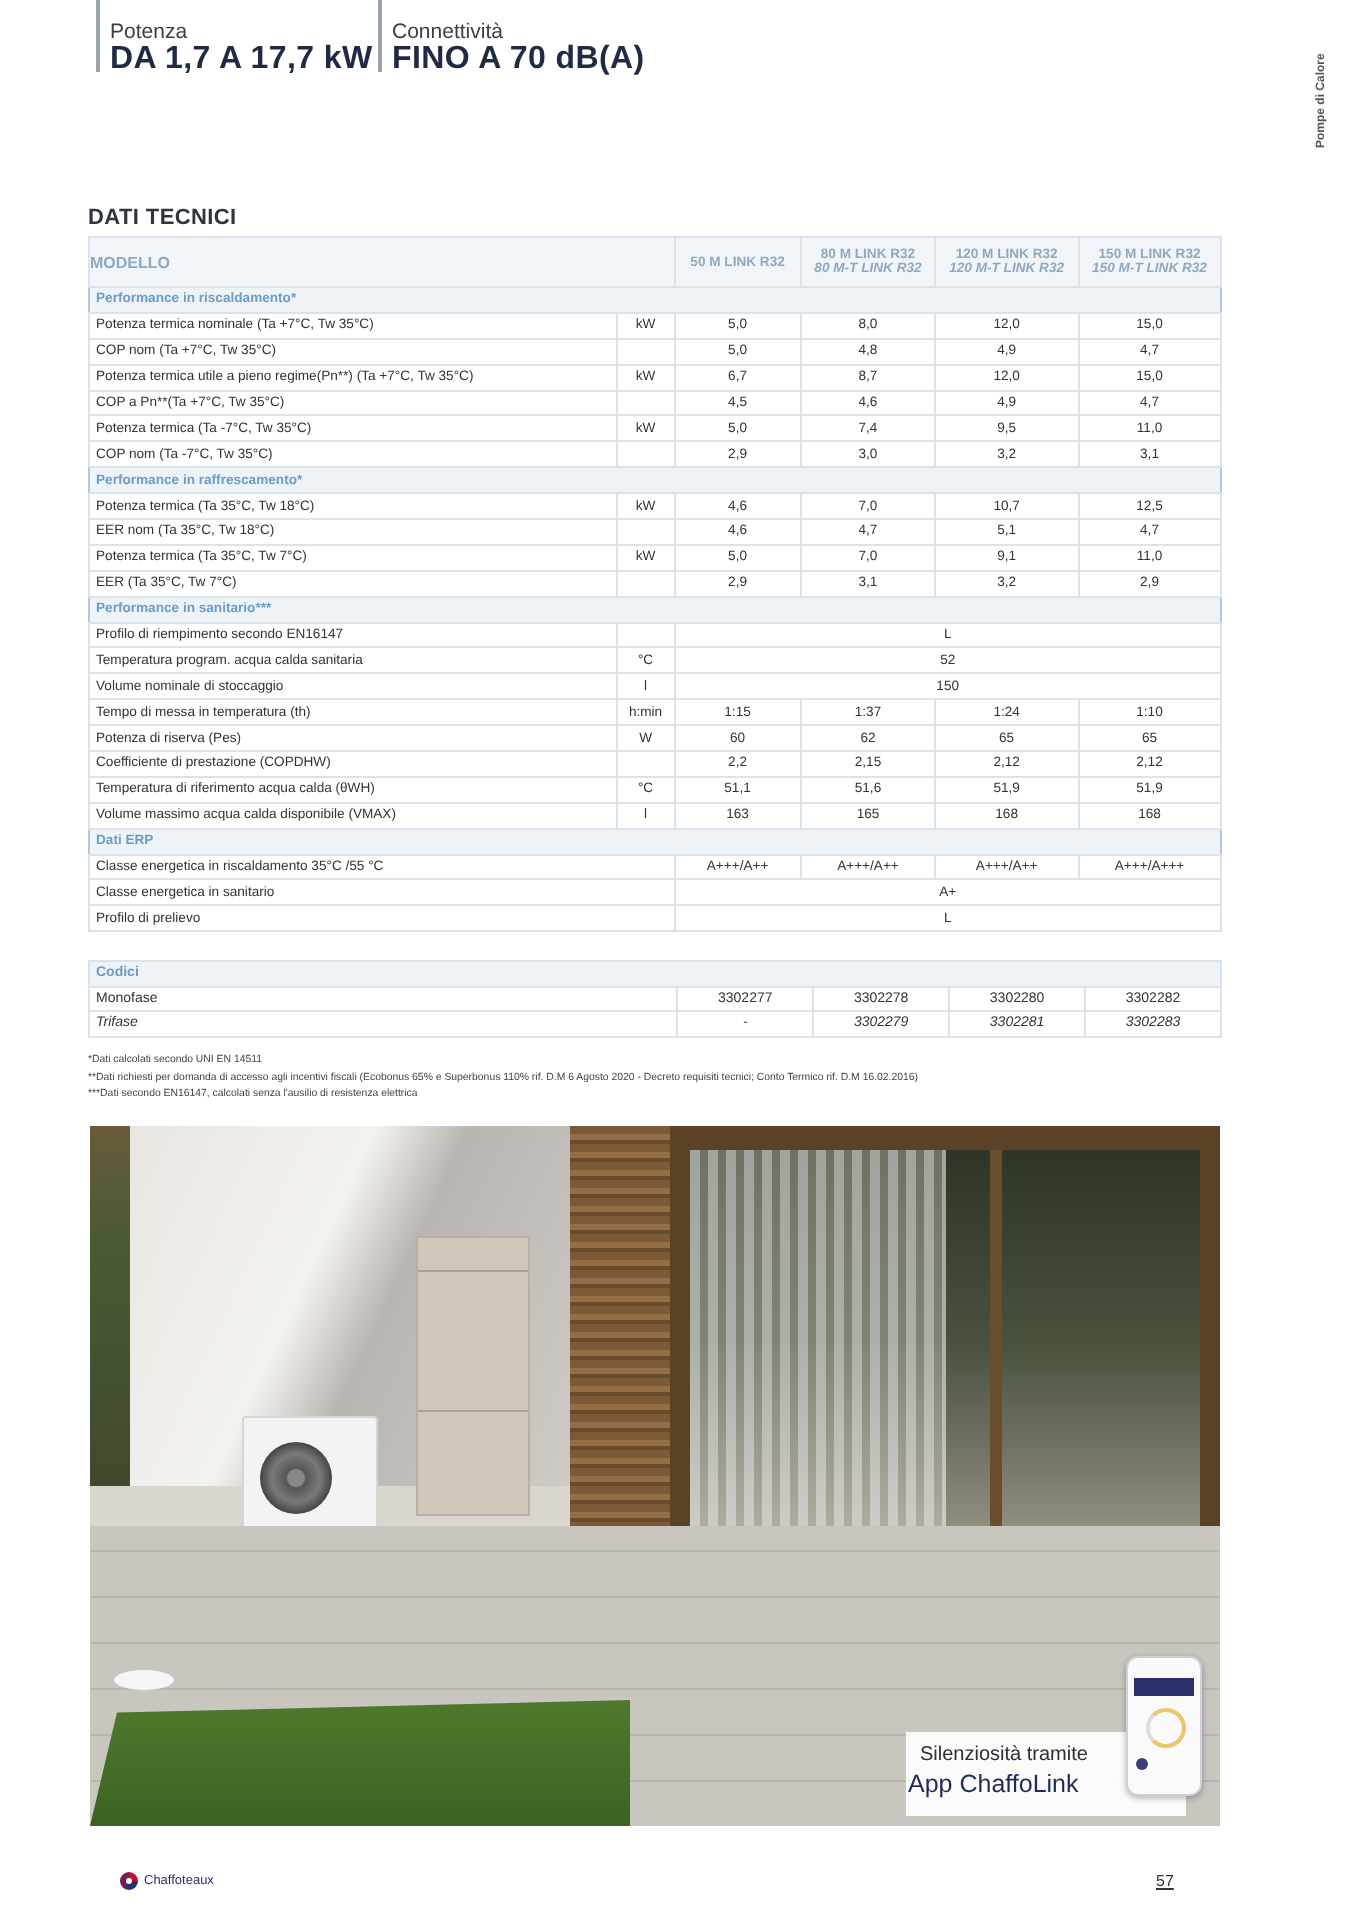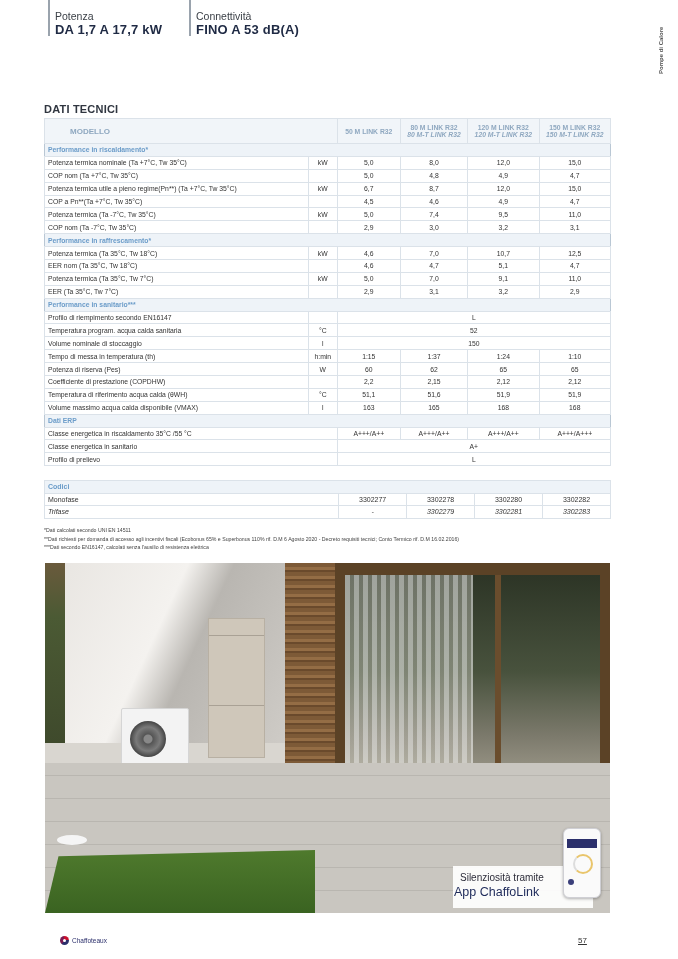--- a/index.html
+++ b/index.html
@@ -4,33 +4,33 @@
 <style>
   * { box-sizing: border-box; margin: 0; padding: 0; }
   html, body { width: 678px; height: 959px; background: #ffffff; overflow: hidden; }
   body { position: relative; font-family: "Liberation Sans", "DejaVu Sans", sans-serif; color: #2b2b2b; }
 
   
   .features { position: absolute; left: 48px; top: 0; width: 560px; height: 40px; display: flex; }
   .feature { position: relative; width: 141px; padding-left: 7px; padding-top: 10px; }
   .feature::before { content: ""; position: absolute; left: 0; top: 0; bottom: 4px; width: 2px; background: #9aa3ad; }
   .feature .flabel { font-size: 10.5px; color: #3a3f46; font-weight: normal; line-height: 13px; }
-  .feature .fvalue { font-size: 13px; color: #1f2a44; font-weight: bold; line-height: 13px; letter-spacing: 0.2px; }
+  .feature .fvalue { font-size: 16px; color: #1f2a44; font-weight: bold; line-height: 13px; letter-spacing: 0.2px; }
 
   
   .side-label { position: absolute; right: 20px; top: 74px; transform-origin: right top; writing-mode: vertical-rl; transform: rotate(180deg); font-size: 6px; color: #555; font-weight: bold; height: 48px; }
 
   .section-title { position: absolute; left: 44px; top: 103px; font-size: 11px; font-weight: bold; color: #303640; letter-spacing: 0.2px; }
 
   
   table { border-collapse: collapse; font-size: 6.8px; color: #333; }
   .tech { position: absolute; left: 44px; top: 118px; width: 567px; border: 1px solid #b9c7d4; }
   .tech td, .tech th { border: 1px solid #dbe2e9; height: 12.9px; padding: 0 3px; white-space: nowrap; }
   .tech th { font-weight: bold; color: #8fa8c0; background: #f1f5f9; height: 25px; font-size: 6.8px; }
-  .tech th.model { text-align: left; padding-left: 25px; font-size: 8px; }
+  .tech th.model { text-align: left; padding-left: 0; font-size: 8px; }
   .tech th .sub { font-style: italic; display: block; }
   .tech tr.section td { background: #eef3f8; color: #6b9cc9; font-weight: bold; border-left: none; border-right: none; }
   .tech td.unit { text-align: center; width: 26px; }
   .tech td.val { text-align: center; width: 57px; }
   .tech td.label { width: 238px; }
 
   .codes { position: absolute; left: 44px; top: 480px; width: 567px; border: 1px solid #b9c7d4; }
   .codes td { border: 1px solid #dbe2e9; height: 12.5px; padding: 0 3px; font-size: 7px; }
   .codes tr.section td { background: #eef3f8; color: #6b9cc9; font-weight: bold; }
   .codes td.val { text-align: center; width: 67px; }
@@ -74,21 +74,21 @@
 </head>
 <body>
 
 <div class="features">
   <div class="feature">
     <div class="flabel">Potenza</div>
     <div class="fvalue">DA 1,7 A 17,7 kW</div>
   </div>
   <div class="feature">
     <div class="flabel">Connettività</div>
-    <div class="fvalue">FINO A 53 dB(A)</div>
+    <div class="fvalue">FINO A 70 dB(A)</div>
   </div>
 </div>
 
 <div class="side-label">Pompe di Calore</div>
 
 <div class="section-title">DATI TECNICI</div>
 
 <table class="tech">
   <thead>
     <tr>

